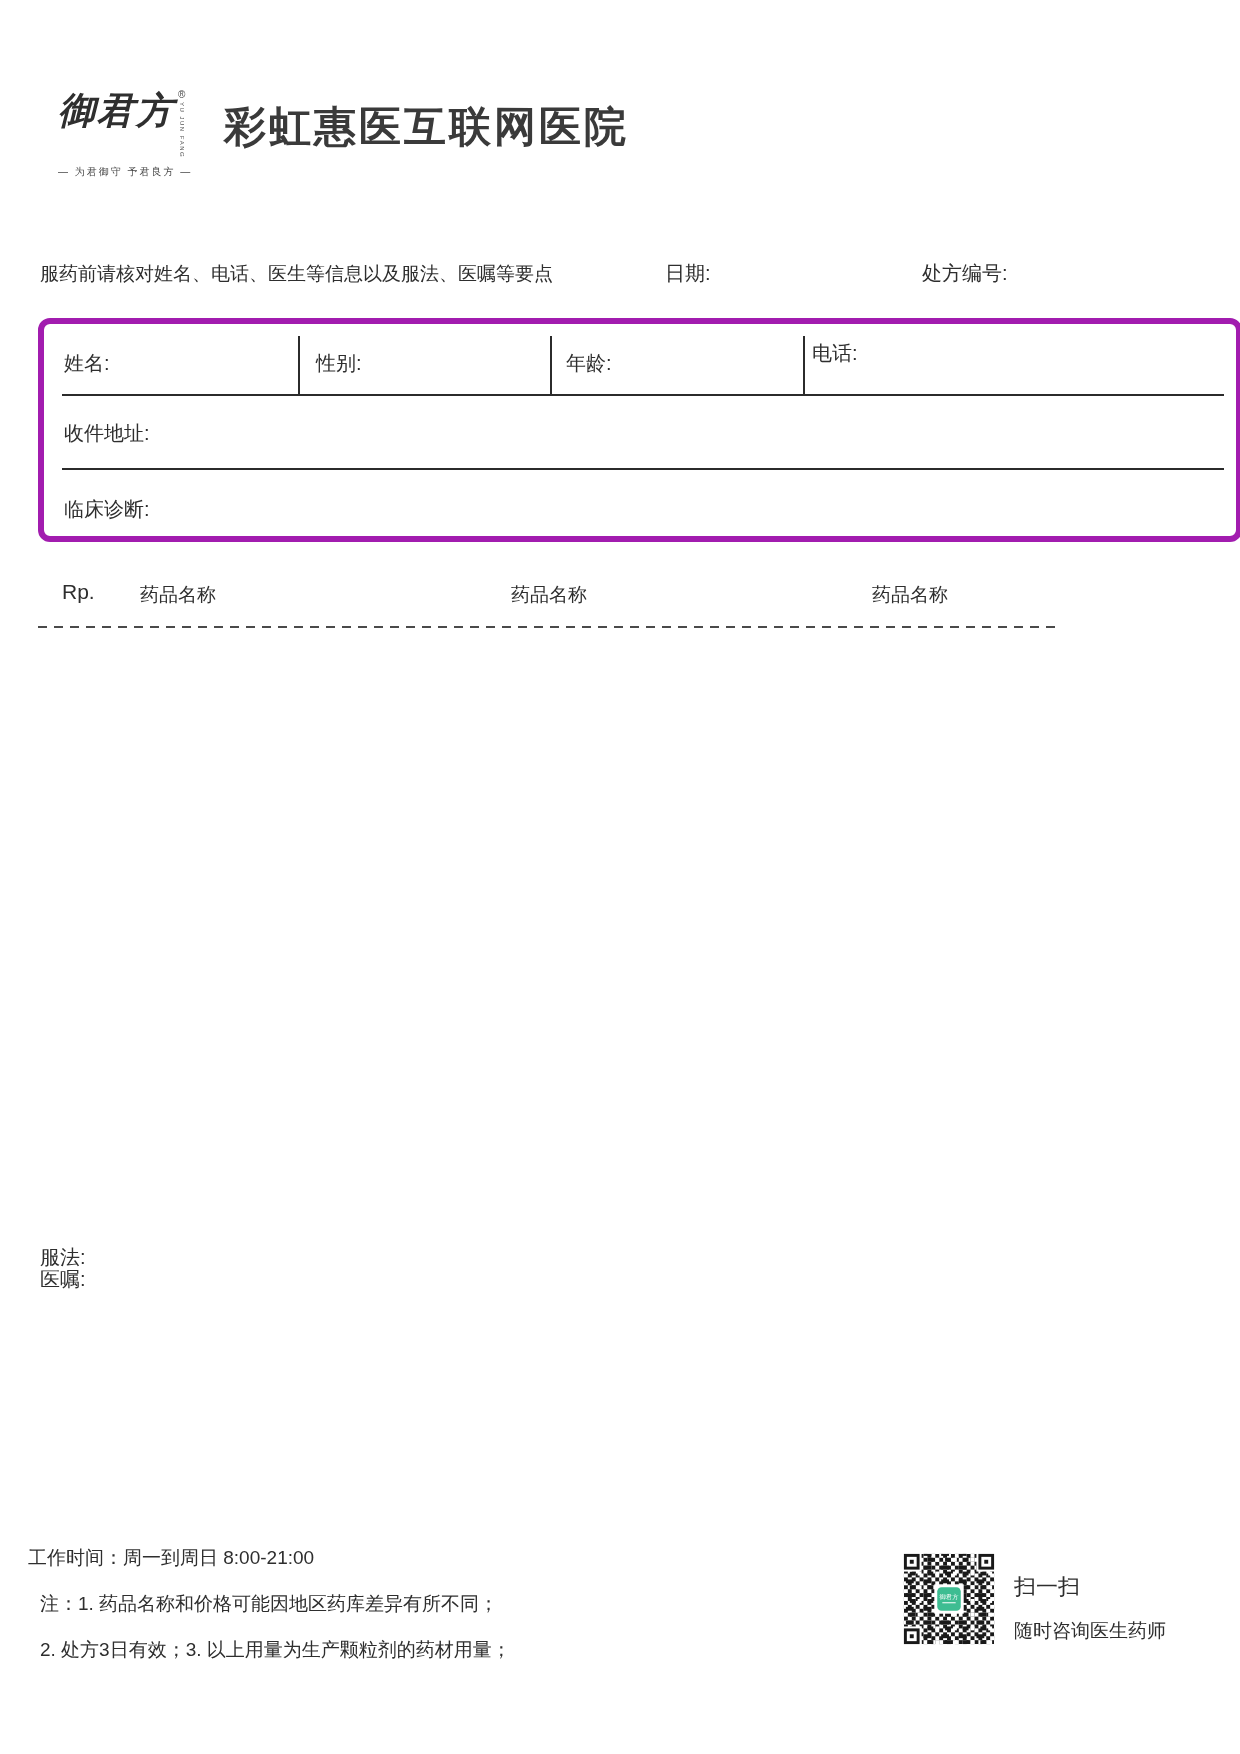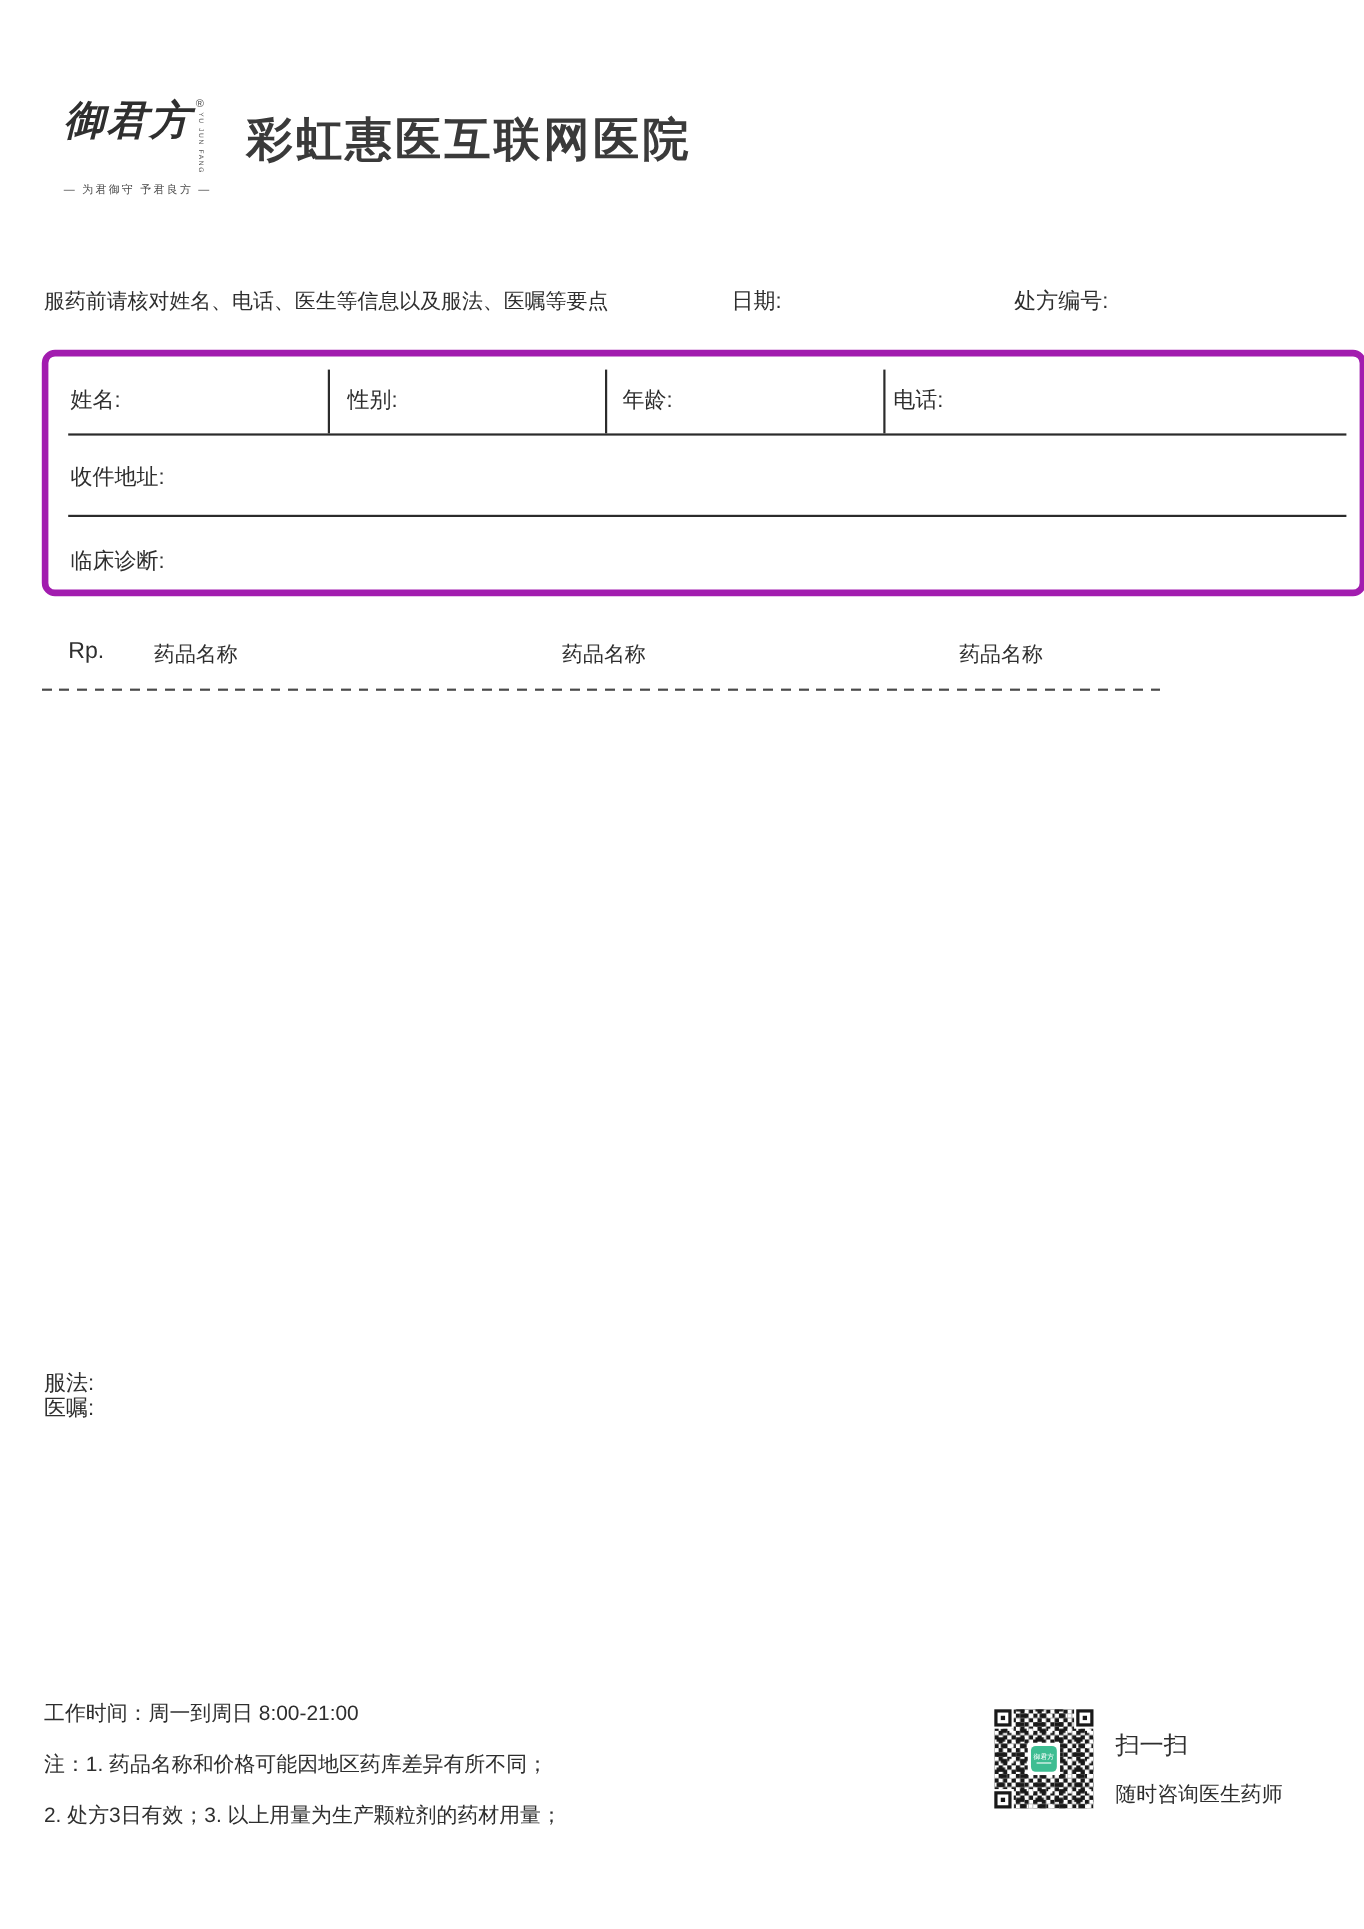--- a/index.html
+++ b/index.html
@@ -38,21 +38,21 @@
   
   .usage{left:40px;top:1244px;}
   .advice{left:40px;top:1266px;}
 
   
   .sbox{left:38px;top:1330px;width:1018px;height:162px;border:3px solid #2b2b2b;
         border-radius:12px;box-sizing:border-box;}
   .sbox .vdiv{position:absolute;left:227px;top:0;bottom:0;width:2px;background:#2b2b2b;}
 
   
-  .hours{left:40px;top:1545px;font-size:19px;}
+  .hours{left:28px;top:1545px;font-size:19px;}
   .note1{left:40px;top:1591px;font-size:19px;}
   .note2{left:40px;top:1637px;font-size:19px;}
   .qr{left:900px;top:1550px;}
   .scan-title{left:1014px;top:1572px;font-size:22px;}
   .scan-sub{left:1014px;top:1618px;font-size:19px;}
 </style>
 </head>
 <body>
 
 <div class="page">
@@ -71,21 +71,21 @@
   <div class="abs hospital">彩虹惠医互联网医院</div>
 
   <div class="abs notice lbl">服药前请核对姓名、电话、医生等信息以及服法、医嘱等要点</div>
   <div class="abs date-lbl lbl">日期:</div>
   <div class="abs rxno-lbl lbl">处方编号:</div>
 
   <div class="abs pbox">
     <span class="abs lbl" style="left:20px;top:26px;">姓名:</span>
     <span class="abs lbl" style="left:272px;top:26px;">性别:</span>
     <span class="abs lbl" style="left:522px;top:26px;">年龄:</span>
-    <span class="abs lbl" style="left:768px;top:26px;">电话:</span>
+    <span class="abs lbl" style="left:768px;top:16px;">电话:</span>
 
     <span class="vdiv" style="left:254px;"></span>
     <span class="vdiv" style="left:506px;"></span>
     <span class="vdiv" style="left:759px;"></span>
 
     <span class="hline" style="top:70px;"></span>
     <span class="abs lbl" style="left:20px;top:96px;">收件地址:</span>
     <span class="hline" style="top:144px;"></span>
     <span class="abs lbl" style="left:20px;top:172px;">临床诊断:</span>
   </div>

